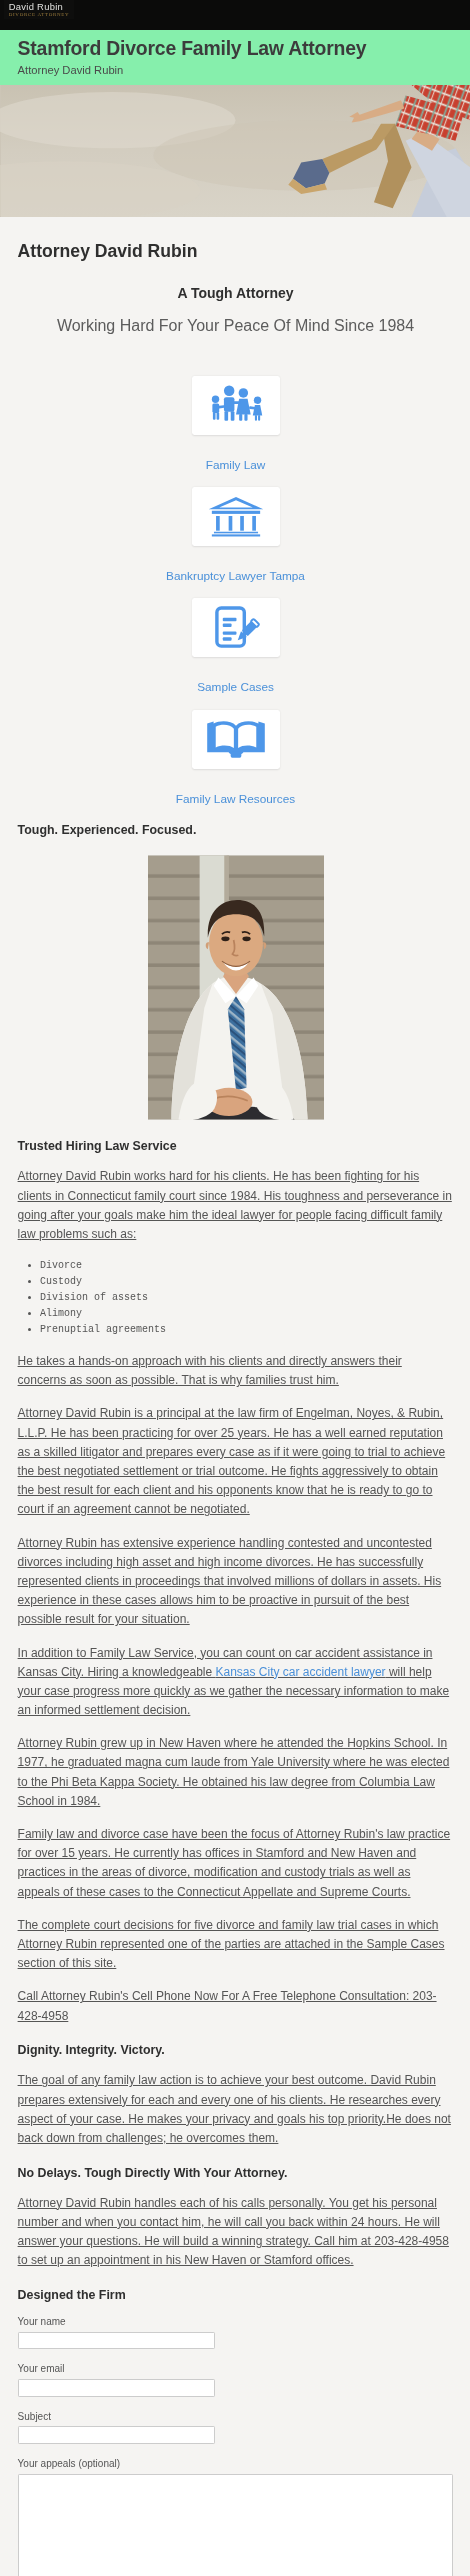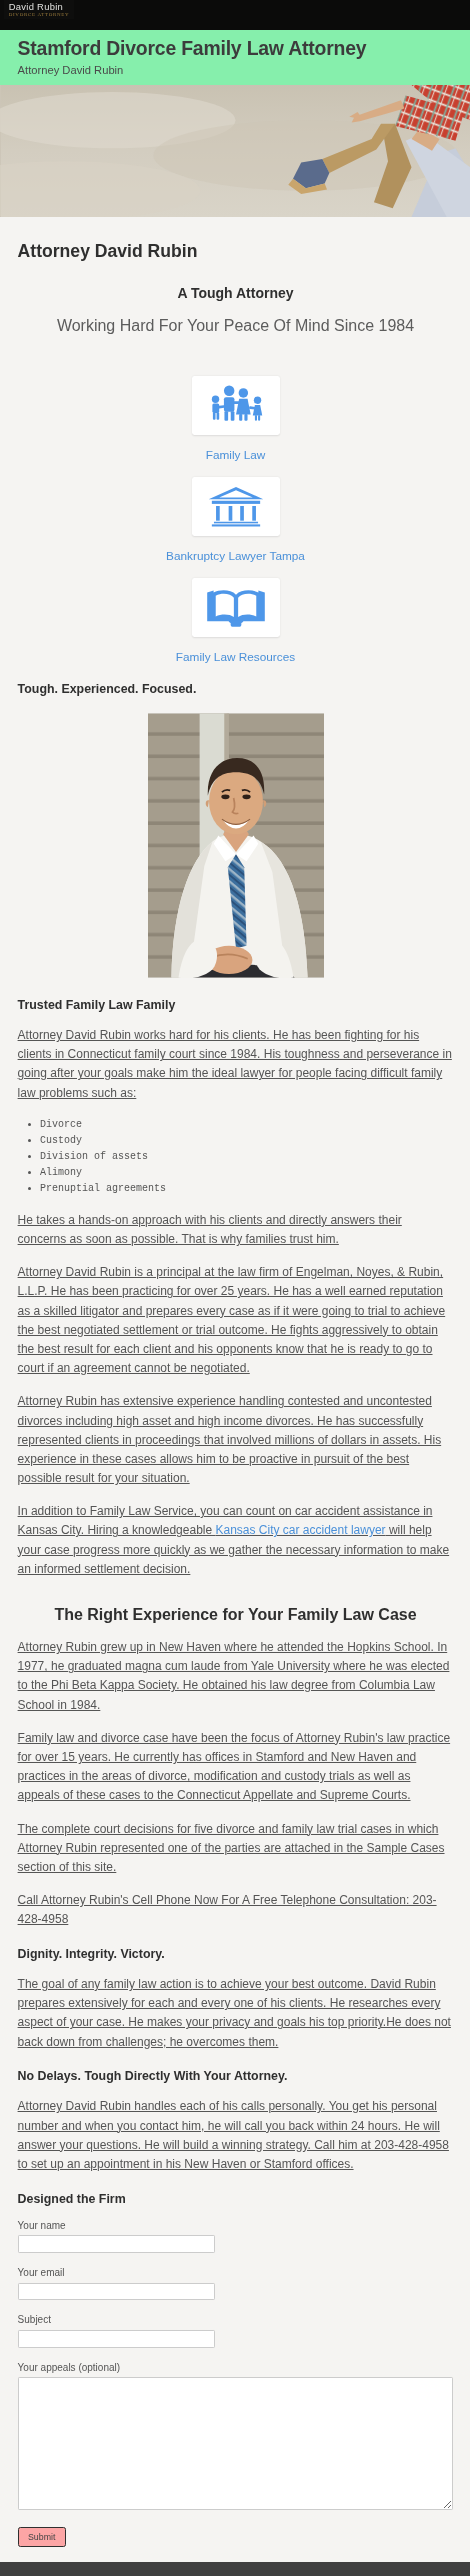--- a/index.html
+++ b/index.html
@@ -47,21 +47,21 @@
   h2.big-center-head{margin:27px 0 0 0;text-align:center;font-size:16px;font-weight:700;color:#2f2f2f;}
   h3.sub-head{margin:17.6px 0 0 0;font-size:12.4px;font-weight:700;color:#2f2f2f;}
   .services{margin-top:41px;}
   .service{text-align:center;margin-bottom:15.3px;}
   .service .card{
     width:88px;height:59px;margin:0 auto;background:#fff;border-radius:2.4px;
     box-shadow:0 0.6px 1.8px rgba(0,0,0,.10);
     display:flex;align-items:center;justify-content:center;cursor:pointer;
   }
   .service a.svc-link{
-    display:inline-block;margin-top:13px;color:#4a90d9;font-size:11.8px;text-decoration:none;cursor:pointer;
+    display:inline-block;margin-top:23px;color:#4a90d9;font-size:11.8px;text-decoration:none;cursor:pointer;
   }
   .photo-wrap{text-align:center;margin-top:17.6px;}
   .photo-wrap svg{display:inline-block;}
   p.body{margin:14px 0 0 0;font-size:12px;line-height:1.6;color:#555;text-decoration:underline;}
   ul.bullets{margin:14px 0 0 0;padding-left:22.3px;font-size:10px;line-height:1.6;color:#555;font-family:Liberation Mono, monospace;}
   ul.bullets li{margin:0;}
   a.inline-link{color:#4a90d9;text-decoration:none;cursor:pointer;}
   
   .field-label{display:block;margin:14px 0 0 0;font-size:10px;color:#555;}
   input.txt{
@@ -191,20 +191,41 @@
             <rect x="68" y="40" width="7" height="28"></rect>
             <rect x="91" y="40" width="7" height="28"></rect>
             <rect x="18" y="70" width="84" height="3"></rect>
             <rect x="14" y="75" width="92" height="4"></rect>
           </g>
         </svg>
       </div>
       <a class="svc-link">Bankruptcy Lawyer Tampa</a>
     </div>
 
+    <div class="service">
+      <div class="card">
+        <svg width="59" height="46" viewBox="0 0 120 94">
+          <g fill="none" stroke="#4e97e9" stroke-width="7">
+            <rect x="22" y="6" width="56" height="78" rx="9"></rect>
+          </g>
+          <g fill="#4e97e9">
+            <rect x="34" y="26" width="28" height="7" rx="2"></rect>
+            <rect x="34" y="38" width="18" height="7" rx="2"></rect>
+            <rect x="34" y="54" width="28" height="7" rx="2"></rect>
+            <rect x="34" y="66" width="18" height="7" rx="2"></rect>
+            <g transform="rotate(45 84 52)">
+              <rect x="76" y="26" width="17" height="34" rx="3"></rect>
+              <rect x="76" y="26" width="17" height="8" rx="3" fill="#fff" stroke="#4e97e9" stroke-width="4"></rect>
+              <polygon points="76,62 93,62 84.5,80"></polygon>
+            </g>
+          </g>
+        </svg>
+      </div>
+      <a class="svc-link">Sample Cases</a>
+    </div>
 
     <div class="service">
       <div class="card">
         <svg width="64" height="44" viewBox="0 0 120 82">
           <path d="M60,16 C50,6 30,6 18,12 L18,8 L6,12 L6,66 L46,66 C50,73 70,73 74,66 L114,66 L114,12 L102,8 L102,12 C90,6 70,6 60,16 Z" fill="#4e97e9"></path>
           <path d="M22,18 C34,12 50,14 56,22 L56,58 C48,52 32,52 22,57 Z" fill="#fff"></path>
           <path d="M98,18 C86,12 70,14 64,22 L64,58 C72,52 88,52 98,57 Z" fill="#fff"></path>
           <rect x="50" y="64" width="20" height="12" rx="3" fill="#4e97e9"></rect>
         </svg>
       </div>
@@ -257,39 +278,38 @@
       <path d="M60,450 C90,420 220,420 250,450 Z" fill="#2c2c30"></path>
 
       <ellipse cx="138" cy="420" rx="40" ry="24" fill="#d9a47e"></ellipse>
       <path d="M108,416 q30,-12 62,2" stroke="#b9835c" stroke-width="3" fill="none"></path>
 
       <path d="M52,450 C60,400 78,376 104,388 C120,396 122,420 110,436 C96,450 70,454 52,450 Z" fill="#f4f3ef"></path>
       <path d="M248,450 C240,400 222,376 196,388 C180,396 178,420 190,436 C204,450 230,454 248,450 Z" fill="#f4f3ef"></path>
     </svg>
   </div>
 
-  <h3 class="sub-head">Trusted Family Law Family</h3>
+  <h3 class="sub-head">Trusted Hiring Law Service</h3>
 
   <p class="body">Attorney David Rubin works hard for his clients. He has been fighting for his clients in Connecticut family court since 1984. His toughness and perseverance in going after your goals make him the ideal lawyer for people facing difficult family law problems such as:</p>
 
   <ul class="bullets">
     <li>Divorce</li>
     <li>Custody</li>
     <li>Division of assets</li>
     <li>Alimony</li>
     <li>Prenuptial agreements</li>
   </ul>
 
   <p class="body">He takes a hands-on approach with his clients and directly answers their concerns as soon as possible. That is why families trust him.</p>
   <p class="body">Attorney David Rubin is a principal at the law firm of Engelman, Noyes, &amp; Rubin, L.L.P. He has been practicing for over 25 years. He has a well earned reputation as a skilled litigator and prepares every case as if it were going to trial to achieve the best negotiated settlement or trial outcome. He fights aggressively to obtain the best result for each client and his opponents know that he is ready to go to court if an agreement cannot be negotiated.</p>
   <p class="body">Attorney Rubin has extensive experience handling contested and uncontested divorces including high asset and high income divorces. He has successfully represented clients in proceedings that involved millions of dollars in assets. His experience in these cases allows him to be proactive in pursuit of the best possible result for your situation.</p>
 
   <p class="body"><span>In addition to Family Law Service, you can count on car accident assistance in Kansas City. Hiring a knowledgeable </span><a class="inline-link">Kansas City car accident lawyer</a><span> will help your case progress more quickly as we gather the necessary information to make an informed settlement decision.</span></p>
 
-  <h2 class="big-center-head">The Right Experience for Your Family Law Case</h2>
 
   <p class="body">Attorney Rubin grew up in New Haven where he attended the Hopkins School. In 1977, he graduated magna cum laude from Yale University where he was elected to the Phi Beta Kappa Society. He obtained his law degree from Columbia Law School in 1984.</p>
   <p class="body">Family law and divorce case have been the focus of Attorney Rubin's law practice for over 15 years. He currently has offices in Stamford and New Haven and practices in the areas of divorce, modification and custody trials as well as appeals of these cases to the Connecticut Appellate and Supreme Courts.</p>
   <p class="body">The complete court decisions for five divorce and family law trial cases in which Attorney Rubin represented one of the parties are attached in the Sample Cases section of this site.</p>
   <p class="body">Call Attorney Rubin's Cell Phone Now For A Free Telephone Consultation: 203-428-4958</p>
 
   <h3 class="sub-head">Dignity. Integrity. Victory.</h3>
   <p class="body">The goal of any family law action is to achieve your best outcome. David Rubin prepares extensively for each and every one of his clients. He researches every aspect of your case. He makes your privacy and goals his top priority.He does not back down from challenges; he overcomes them.</p>
 
   <h3 class="sub-head">No Delays. Tough Directly With Your Attorney.</h3>

